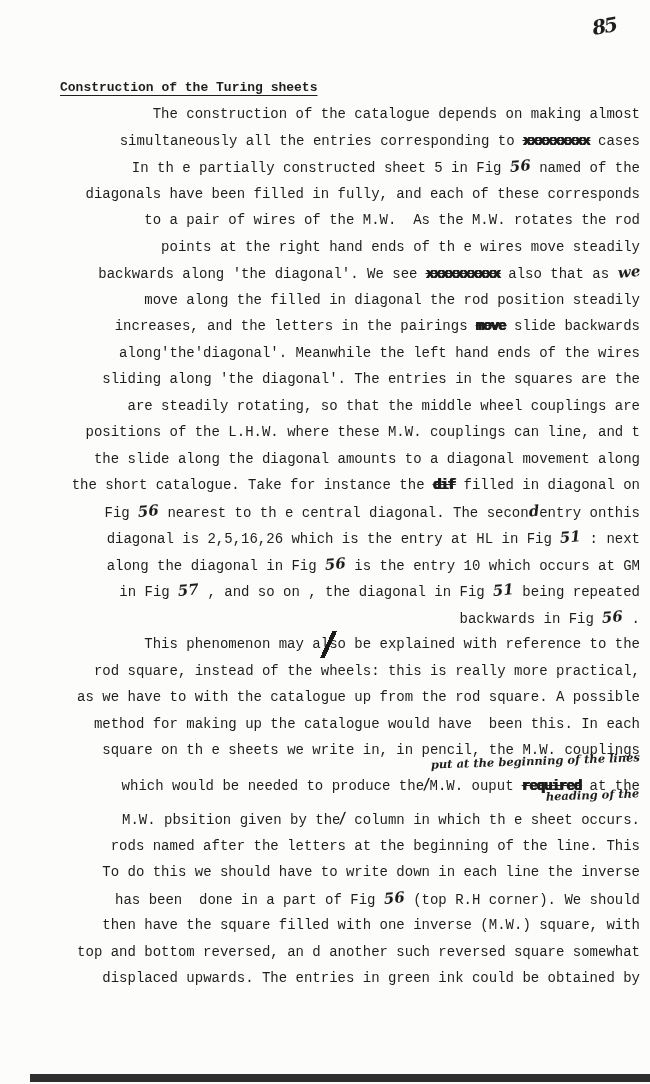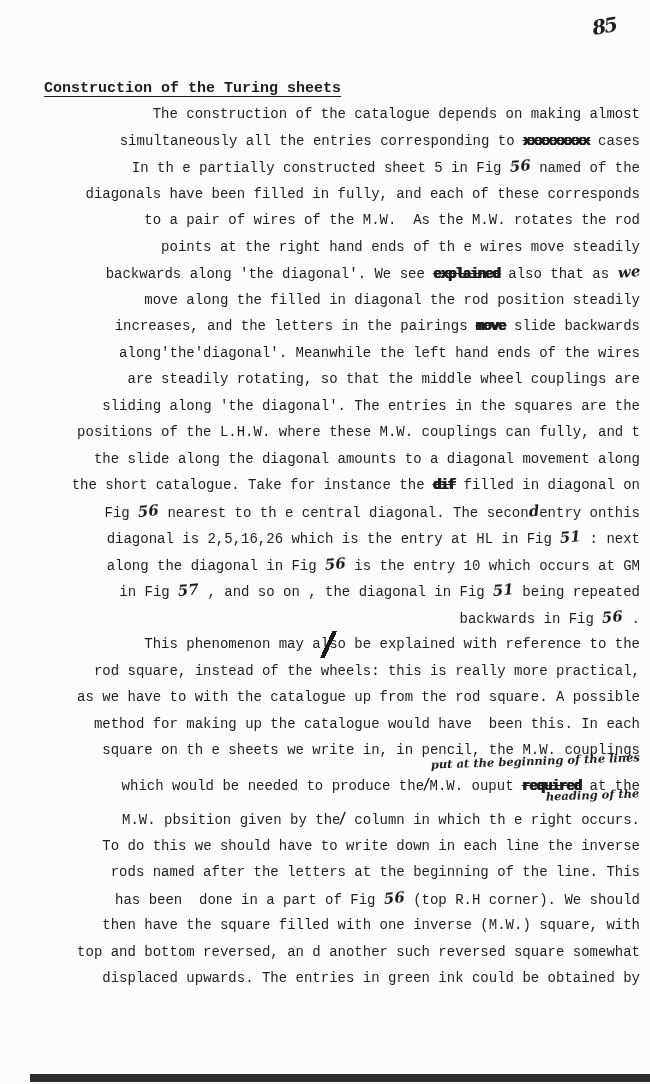--- a/index.html
+++ b/index.html
@@ -12,22 +12,22 @@
     overflow:hidden;
   }
   .page-number {
     position:absolute; top:14px; right:34px;
     font-family:"DejaVu Serif", serif;
     font-style:italic; font-weight:bold;
     font-size:20px; letter-spacing:-2px;
     transform:rotate(-10deg);
   }
   .heading {
-    position:absolute; left:44px; top:80px;
-    font-size:15px; font-weight:bold;
+    position:absolute; left:60px; top:80px;
+    font-size:13px; font-weight:bold;
     white-space:pre;
     text-decoration:underline;
     text-underline-offset:4px;
   }
   .doc-body { position:absolute; left:55px; top:101px; width:585px;text-align:right; }
   .line {
     white-space:pre;
     height:26.5px; line-height:26.5px;
     font-size:14px;
   }
@@ -67,45 +67,45 @@
 
   <div class="heading">Construction of the Turing sheets</div>
 
   <div class="doc-body">
       <div class="line"><span class="seg-n">     The construction of the catalogue depends on making almost</span></div>
       <div class="line"><span class="seg-n">simultaneously all the entries corresponding to </span><span class="seg-st">xxxxxxxxx</span><span class="seg-n"> cases</span></div>
       <div class="line"><span class="seg-n">In th e partially constructed sheet 5 in Fig </span><span class="seg-h">56</span><span class="seg-n"> named of the</span></div>
       <div class="line"><span class="seg-n">diagonals have been filled in fully, and each of these corresponds</span></div>
       <div class="line"><span class="seg-n">to a pair of wires of the M.W.  As the M.W. rotates the rod</span></div>
       <div class="line"><span class="seg-n">points at the right hand ends of th e wires move steadily</span></div>
-      <div class="line"><span class="seg-n">backwards along 'the diagonal'. We see </span><span class="seg-st">explained</span><span class="seg-n"> also that as </span><span class="seg-h">we</span></div>
+      <div class="line"><span class="seg-n">backwards along 'the diagonal'. We see </span><span class="seg-st">xxxxxxxxxx</span><span class="seg-n"> also that as </span><span class="seg-h">we</span></div>
       <div class="line"><span class="seg-n">move along the filled in diagonal the rod position steadily</span></div>
       <div class="line"><span class="seg-n">increases, and the letters in the pairings </span><span class="seg-st">move</span><span class="seg-n"> slide backwards</span></div>
       <div class="line"><span class="seg-n">along'the'diagonal'. Meanwhile the left hand ends of the wires</span></div>
+      <div class="line"><span class="seg-n">sliding along 'the diagonal'. The entries in the squares are the</span></div>
       <div class="line"><span class="seg-n">are steadily rotating, so that the middle wheel couplings are</span></div>
-      <div class="line"><span class="seg-n">sliding along 'the diagonal'. The entries in the squares are the</span></div>
-      <div class="line"><span class="seg-n">positions of the L.H.W. where these M.W. couplings can fully, and t</span></div>
+      <div class="line"><span class="seg-n">positions of the L.H.W. where these M.W. couplings can line, and t</span></div>
       <div class="line"><span class="seg-n">the slide along the diagonal amounts to a diagonal movement along</span></div>
       <div class="line"><span class="seg-n">the short catalogue. Take for instance the </span><span class="seg-st">dif</span><span class="seg-n"> filled in diagonal on</span></div>
       <div class="line"><span class="seg-n">Fig </span><span class="seg-h">56</span><span class="seg-n"> nearest to th e central diagonal. The secon</span><span class="seg-h">d</span><span class="seg-n">entry onthis</span></div>
       <div class="line"><span class="seg-n">diagonal is 2,5,16,26 which is the entry at HL in Fig </span><span class="seg-h">51</span><span class="seg-n"> : next</span></div>
       <div class="line"><span class="seg-n">along the diagonal in Fig </span><span class="seg-h">56</span><span class="seg-n"> is the entry 10 which occurs at GM</span></div>
       <div class="line"><span class="seg-n">in Fig </span><span class="seg-h">57</span><span class="seg-n"> , and so on , the diagonal in Fig </span><span class="seg-h">51</span><span class="seg-n"> being repeated</span></div>
       <div class="line"><span class="seg-n">backwards in Fig </span><span class="seg-h">56</span><span class="seg-n"> .</span></div>
       <div class="line"><span class="seg-n">     This phenomenon may </span><span class="seg-ot">also</span><span class="seg-n"> be explained with reference to the</span></div>
       <div class="line"><span class="seg-n">rod square, instead of the wheels: this is really more practical,</span></div>
       <div class="line"><span class="seg-n">as we have to with the catalogue up from the rod square. A possible</span></div>
       <div class="line"><span class="seg-n">method for making up the catalogue would have  been this. In each</span></div>
       <div class="line"><span class="seg-n">square on th e sheets we write in, in pencil, the M.W. couplings</span></div>
       <div class="line interline" style="padding-left: 195px;"><span class="seg-h">put at the beginning of the lines</span></div>
       <div class="line"><span class="seg-n">which would be needed to produce the</span><span class="seg-h">/</span><span class="seg-n">M.W. ouput </span><span class="seg-st">required</span><span class="seg-n"> at the</span></div>
       <div class="line interline" style="padding-left: 95px;"><span class="seg-h">heading of the</span></div>
-      <div class="line"><span class="seg-n">M.W. pbsition given by the</span><span class="seg-h">/</span><span class="seg-n"> column in which th e right occurs.</span></div>
+      <div class="line"><span class="seg-n">M.W. pbsition given by the</span><span class="seg-h">/</span><span class="seg-n"> column in which th e sheet occurs.</span></div>
+      <div class="line"><span class="seg-n">rods named after the letters at the beginning of the line. This</span></div>
       <div class="line"><span class="seg-n">To do this we should have to write down in each line the inverse</span></div>
-      <div class="line"><span class="seg-n">rods named after the letters at the beginning of the line. This</span></div>
       <div class="line"><span class="seg-n">has been  done in a part of Fig </span><span class="seg-h">56</span><span class="seg-n"> (top R.H corner). We should</span></div>
       <div class="line"><span class="seg-n">then have the square filled with one inverse (M.W.) square, with</span></div>
       <div class="line"><span class="seg-n">top and bottom reversed, an d another such reversed square somewhat</span></div>
       <div class="line"><span class="seg-n">displaced upwards. The entries in green ink could be obtained by</span></div>
     </div>
 
   <div class="scan-bar"></div>
 </div>
 
 </body></html>

